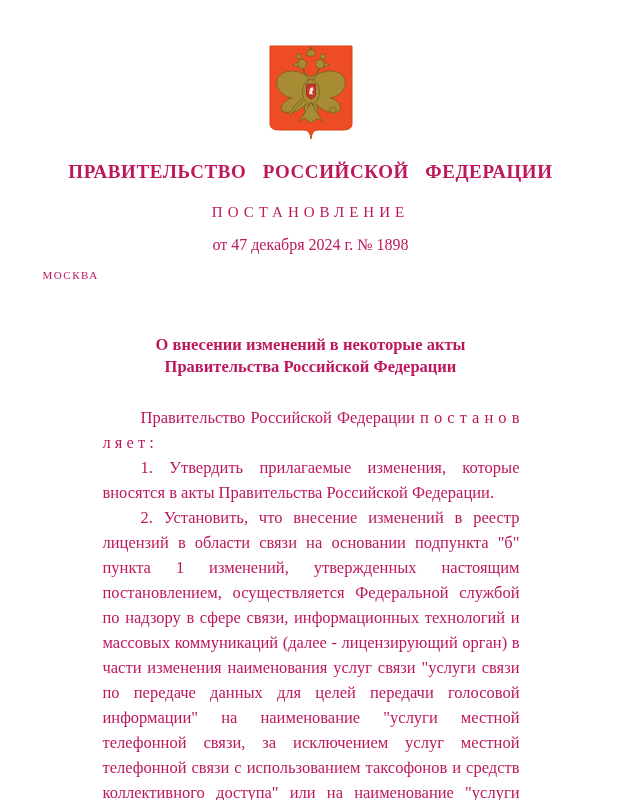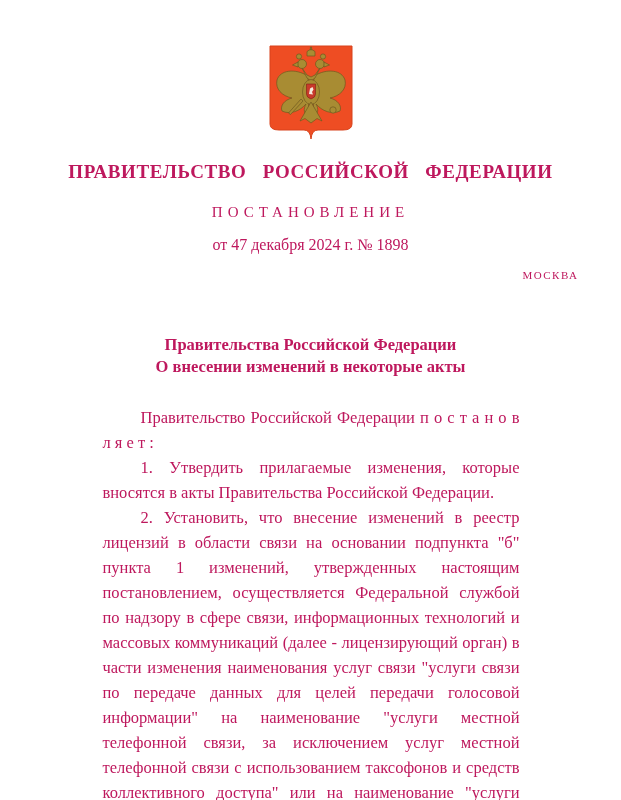--- a/index.html
+++ b/index.html
@@ -32,21 +32,21 @@
     letter-spacing: 5px;
     margin-top: 21px;
     font-family: Liberation Serif, serif;
   }
   .date-line {
     text-align: center;
     font-size: 16px;
     margin-top: 15px;
   }
   .city {
-    text-align: right;
+    text-align: left;
     font-size: 11px;
     letter-spacing: 1.5px;
     margin-top: 15px;
   }
   .doc-title {
     text-align: center;
     font-size: 16.5px;
     font-weight: bold;
     line-height: 22px;
     margin-top: 53px;
@@ -108,22 +108,22 @@
 
   <div class="authority">ПРАВИТЕЛЬСТВО  РОССИЙСКОЙ  ФЕДЕРАЦИИ</div>
 
   <div class="doc-type">ПОСТАНОВЛЕНИЕ</div>
 
   <div class="date-line">от 47 декабря 2024 г. № 1898</div>
 
   <div class="city">МОСКВА</div>
 
   <div class="doc-title">
+    <div>О внесении изменений в некоторые акты</div>
     <div>Правительства Российской Федерации</div>
-    <div>О внесении изменений в некоторые акты</div>
   </div>
 
   <div class="doc-body">
     <p><span>Правительство Российской Федерации </span><span class="kw">п о с т а н о в л я е т :</span></p>
     <p>1. Утвердить прилагаемые изменения, которые вносятся в акты Правительства Российской Федерации.</p>
     <p>2. Установить, что внесение изменений в реестр лицензий в области связи на основании подпункта "б" пункта 1 изменений, утвержденных настоящим постановлением, осуществляется Федеральной службой по надзору в сфере связи, информационных технологий и массовых коммуникаций (далее - лицензирующий орган) в части изменения наименования услуг связи "услуги связи по передаче данных для целей передачи голосовой информации" на наименование "услуги местной телефонной связи, за исключением услуг местной телефонной связи с использованием таксофонов и средств коллективного доступа" или на наименование "услуги связи по передаче данных, за исключением услуг связи по передаче данных для целей передачи голосовой информации" по заявлению владельца лицензии о внесении изменений в реестр лицензий в области связи.</p>
     <p>Решение о внесении изменений или об отказе во внесении изменений в реестр лицензий в области связи принимается лицензирующим органом в срок, не превышающий 5 рабочих дней со дня приема соответствующего заявления владельца лицензии.</p>
   </div>
 
 </div>

